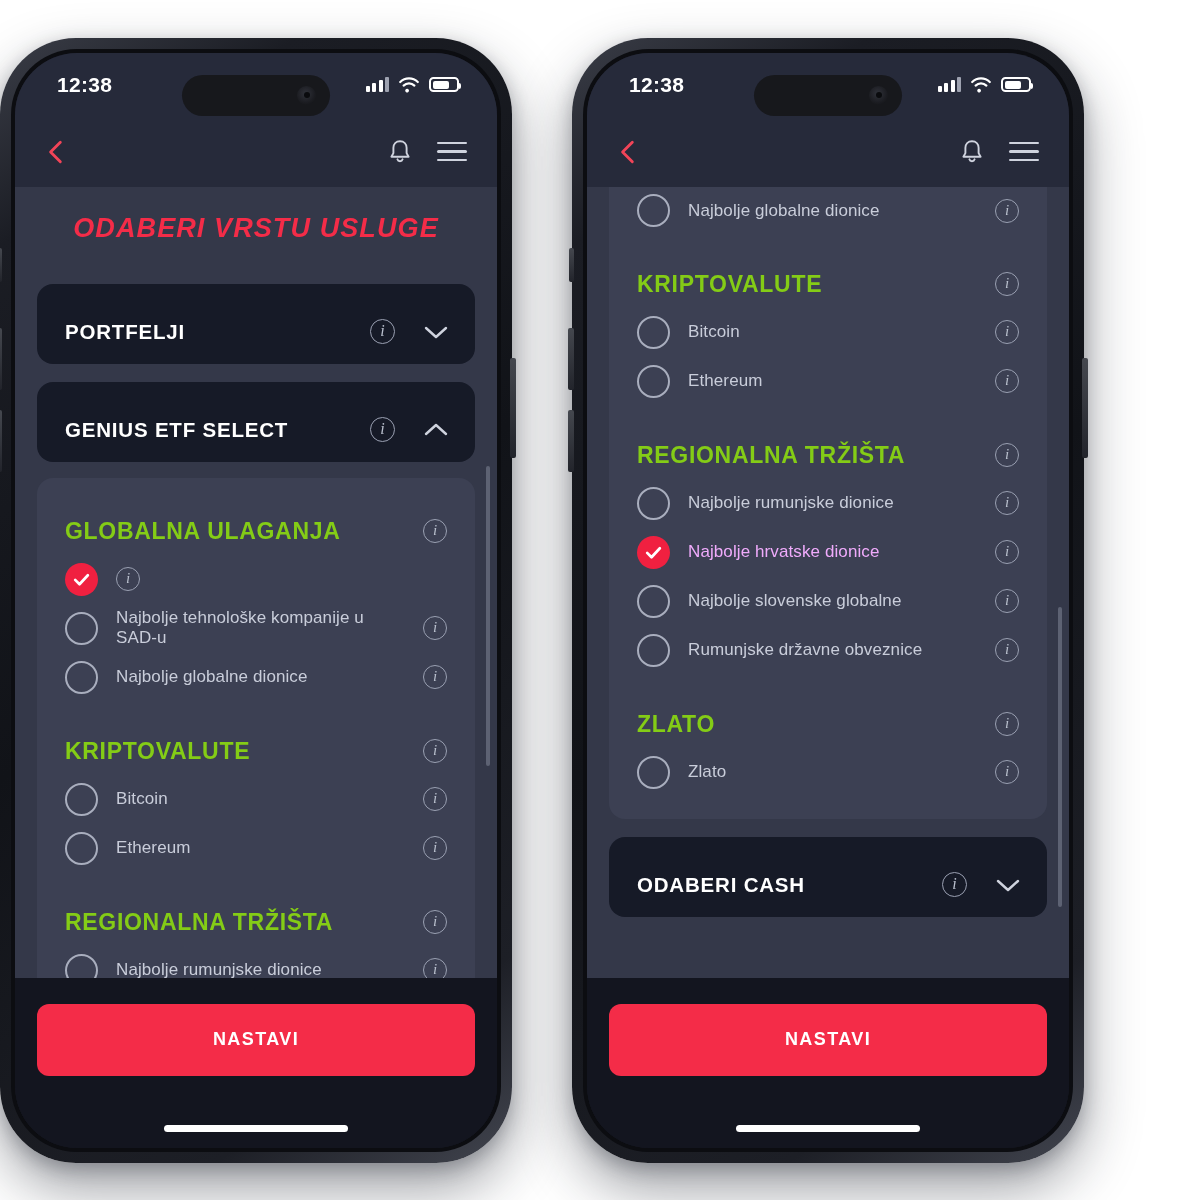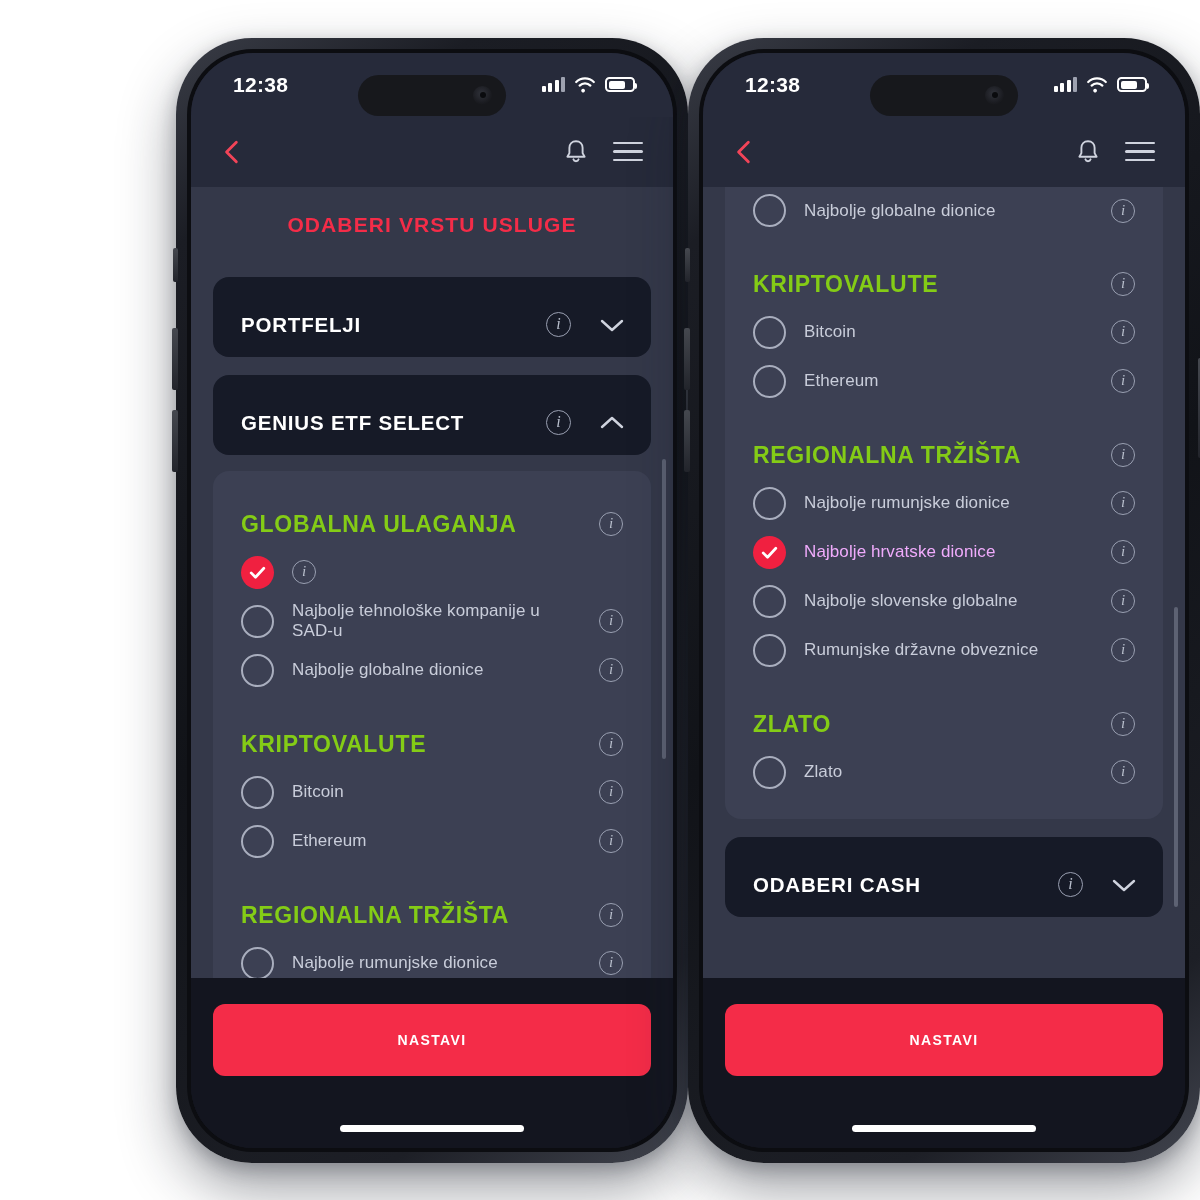--- a/index.html
+++ b/index.html
@@ -7,21 +7,22 @@
     width: 1200px; height: 1200px;
     background: #ffffff;
     font-family: "Liberation Sans", sans-serif;
     overflow: hidden;
   }
   .stage {
     position: relative;
     width: 1200px; height: 1200px;
     display: flex;
     align-items: center;
-    justify-content: flex-end;
+    justify-content: flex-start;
+    gap: 60px;
     background: #ffffff;
   }
 
   
   .phone {
     position: relative;
     width: 512px;
     height: 1125px;
     border-radius: 76px;
     background: linear-gradient(145deg,#3a3d47 0%, #1b1d24 14%, #111318 50%, #1d1f26 86%, #42454f 100%);
@@ -134,23 +135,24 @@
 
   
   .title-strip {
     flex: 0 0 auto;
     background: #343849;
     padding: 26px 0 22px;
     text-align: center;
   }
   .title-strip h1 {
     color: #f42c48;
-    font-size: 21px;
+    font-size: 27px;
     font-weight: bold;
     letter-spacing: 1.1px;
+    font-style: italic;
   }
 
   
   .body {
     flex: 1 1 auto;
     background: #343849;
     overflow: hidden;
     position: relative;
     padding: 0 22px;
   }
@@ -250,21 +252,21 @@
   }
   .cta {
     display: block;
     width: 100%;
     height: 72px;
     background: #f42c48;
     border: none;
     border-radius: 12px;
     color: #ffffff;
     font-family: "Liberation Sans", sans-serif;
-    font-size: 14px;
+    font-size: 18px;
     font-weight: bold;
     letter-spacing: 1.4px;
     cursor: pointer;
   }
   .home-indicator {
     position: absolute;
     bottom: 16px; left: 50%;
     transform: translateX(-50%);
     width: 184px; height: 7px;
     background: #ffffff;

